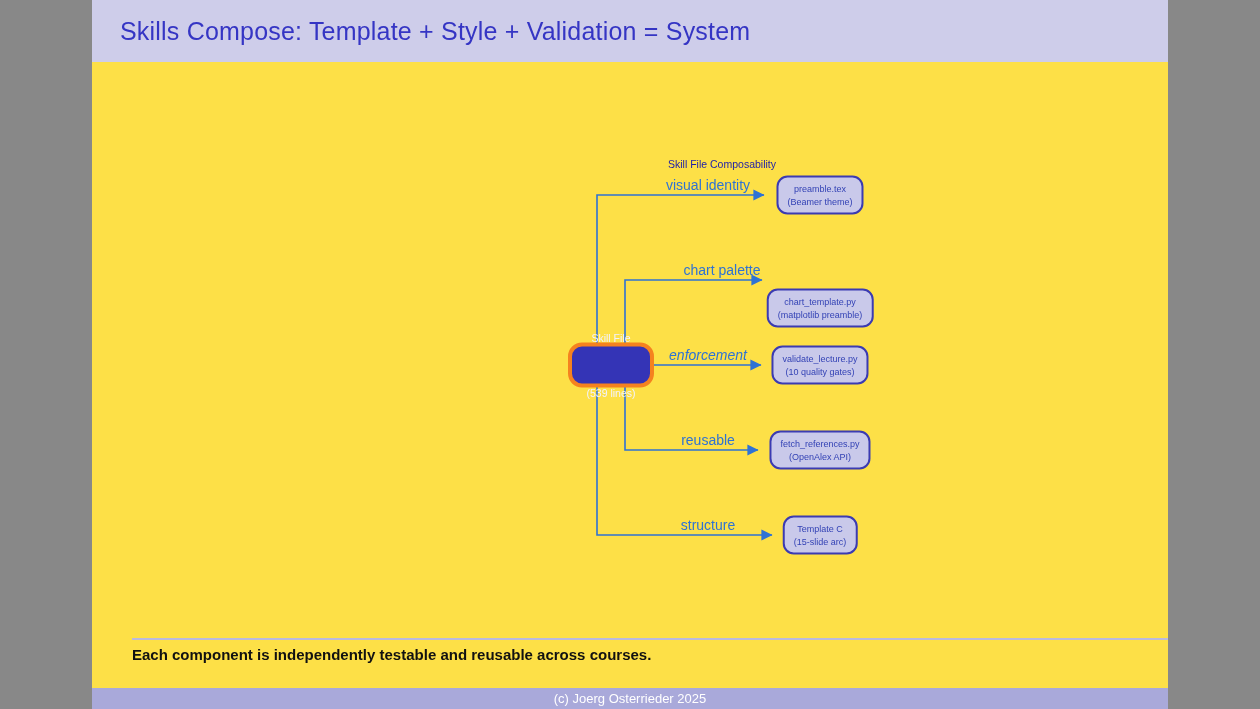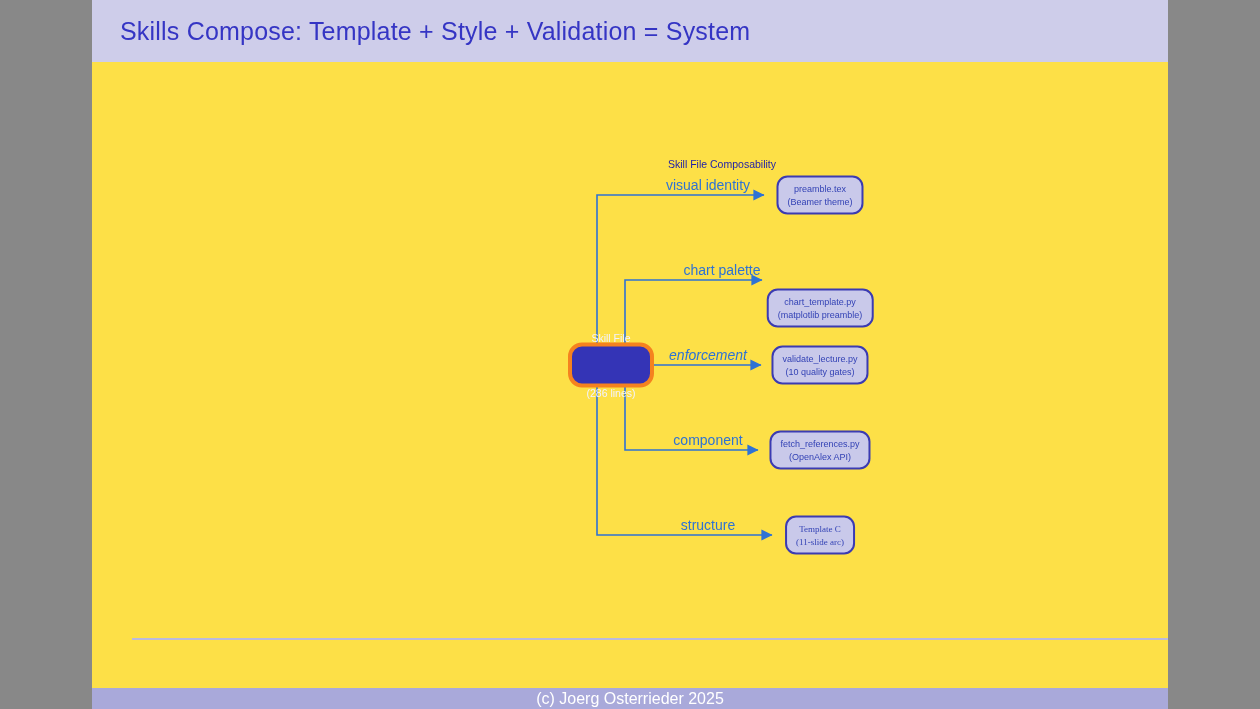--- a/index.html
+++ b/index.html
@@ -66,21 +66,21 @@
     background:var(--rule);
   }
   .takeaway{
     position:absolute;left:40px;top:646px;margin:0;
     font-size:15px;font-weight:bold;color:var(--note-text);
   }
   
   .footline{
     position:absolute;left:0;top:688px;width:100%;height:21px;
     background:var(--footer-bg);display:flex;align-items:center;justify-content:center;
-    color:var(--footer-text);font-size:16px;
+    color:var(--footer-text);font-size:13px;
   }
 </style>
 </head>
 <body>
 
 <div class="slide">
 
   <header class="titlebar">
     <h1>Skills Compose: Template + Style + Validation = System</h1>
   </header>
@@ -98,51 +98,52 @@
           <path d="M505,344 L505,195 L672,195" marker-end="url(#arrow)"></path>
           <path d="M533,344 L533,280 L670,280" marker-end="url(#arrow)"></path>
           <path d="M562,365 L669,365" marker-end="url(#arrow)"></path>
           <path d="M533,387 L533,450 L666,450" marker-end="url(#arrow)"></path>
           <path d="M505,387 L505,535 L680,535" marker-end="url(#arrow)"></path>
         </g>
     </svg>
 
     <div class="node-center">
       <span>Skill File</span>
-      <span>(286 lines)</span>
+      <span>(539 lines)</span>
     </div>
 
     <div id="targets-host">
         <div class="edge-label" style="left: 616px; top: 192px;">visual identity</div>
         <div class="target-box" style="left: 728px; top: 195px;">
           <span>preamble.tex</span>
           <span>(Beamer theme)</span>
         </div>
         <div class="edge-label" style="left: 616px; top: 277px; margin-left: 14px;">chart palette</div>
         <div class="target-box" style="left: 728px; top: 280px; margin-top: 28px;">
           <span>chart_template.py</span>
           <span>(matplotlib preamble)</span>
         </div>
         <div class="edge-label" style="left: 616px; top: 362px; font-style: italic;">enforcement</div>
         <div class="target-box" style="left: 728px; top: 365px;">
           <span>validate_lecture.py</span>
           <span>(10 quality gates)</span>
         </div>
-        <div class="edge-label" style="left: 616px; top: 447px;">component</div>
+        <div class="edge-label" style="left: 616px; top: 447px;">reusable</div>
         <div class="target-box" style="left: 728px; top: 450px;">
           <span>fetch_references.py</span>
           <span>(OpenAlex API)</span>
         </div>
         <div class="edge-label" style="left: 616px; top: 532px;">structure</div>
-        <div class="target-box" style="left: 728px; top: 535px; font-family: Liberation Serif, serif;">
+        <div class="target-box" style="left: 728px; top: 535px;">
           <span>Template C</span>
-          <span>(11-slide arc)</span>
+          <span>(15-slide arc)</span>
         </div>
       </div>
   </div>
 
   <div class="rule"></div>
+  <p class="takeaway">Each component is independently testable and reusable across courses.</p>
 
   <footer class="footline">
     <span>(c) Joerg Osterrieder 2025</span>
   </footer>
 
 </div>
 
 </body></html>

